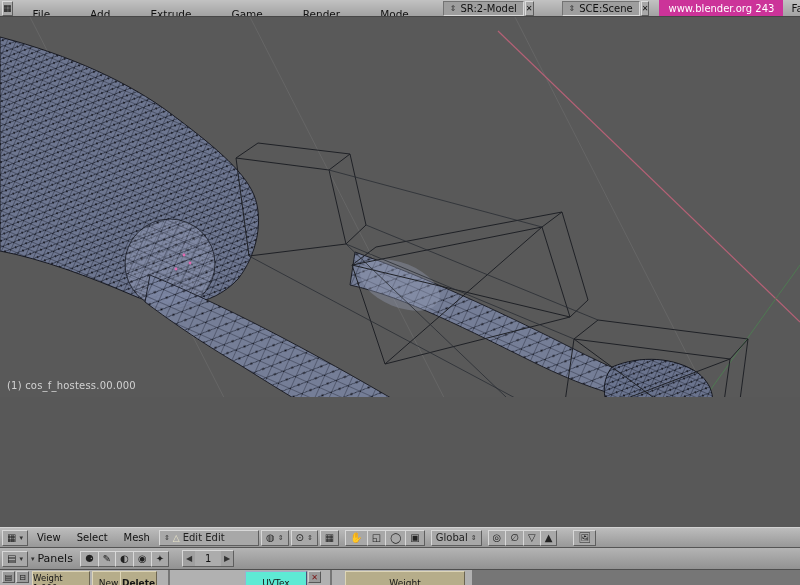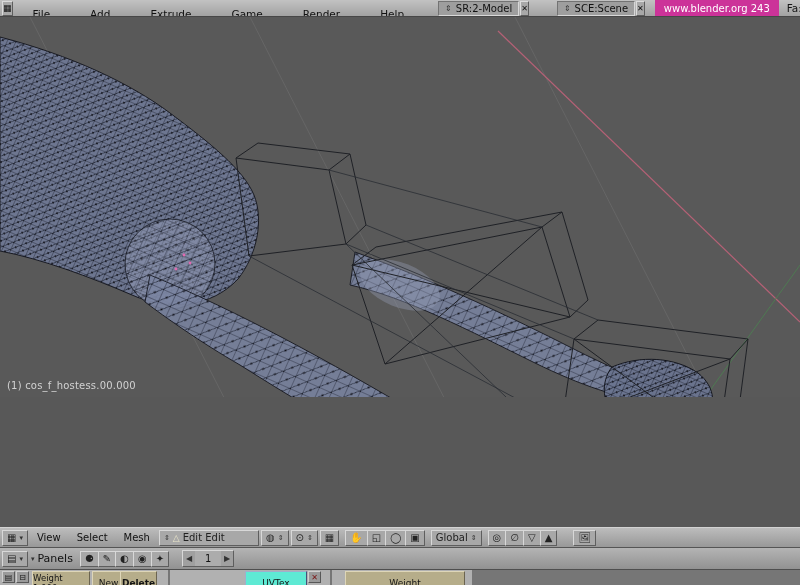--- a/index.html
+++ b/index.html
@@ -102,21 +102,21 @@
 
 <div class="topbar">
   <div class="winbtn">
     <span>▦</span>
   </div>
   <span class="menu-item">File</span>
   <span class="menu-item">Add</span>
   <span class="menu-item">Extrude</span>
   <span class="menu-item">Game</span>
   <span class="menu-item">Render</span>
-  <span class="menu-item">Help</span>
+  <span class="menu-item">Mode</span>
 
   <div class="sunken" style="margin-left:14px;width:84px;">
     <span class="udglyph">⇕</span>
     <span>SR:2-Model</span>
   </div>
   <div class="xbtn">
     <span>✕</span>
   </div>
 
   <div class="sunken" style="margin-left:28px;width:76px;">

